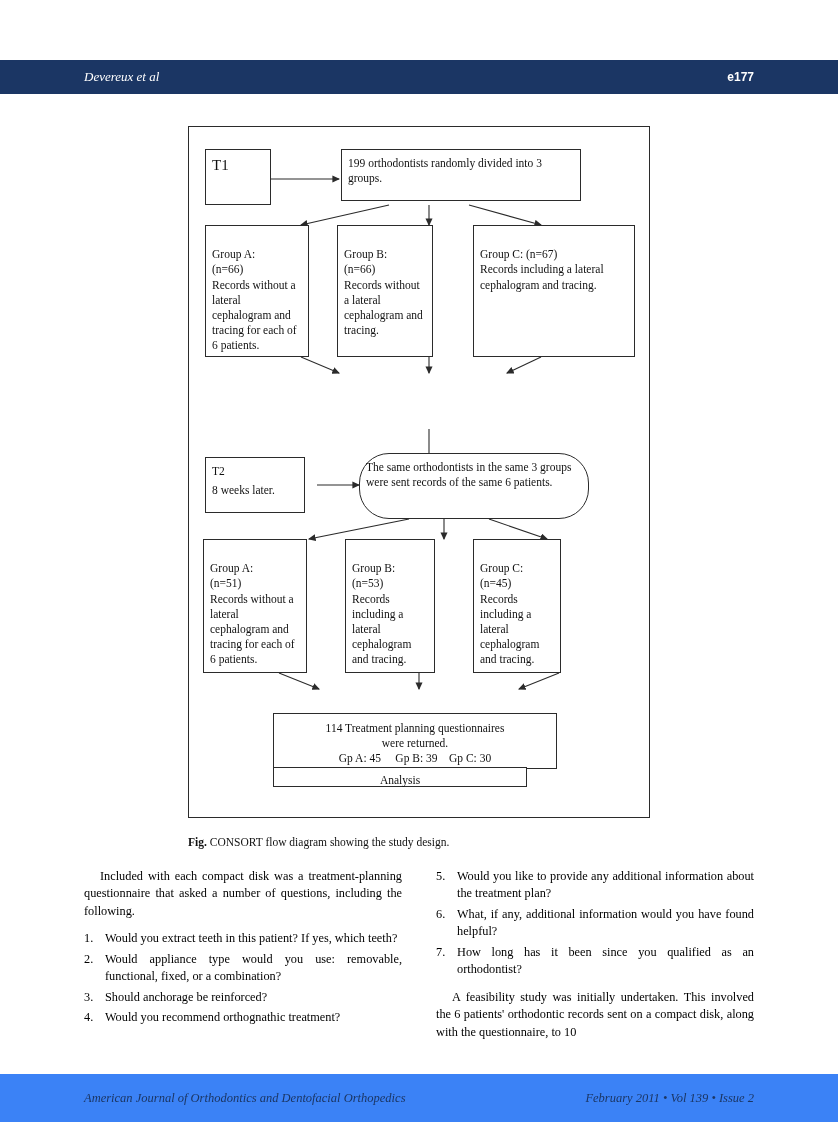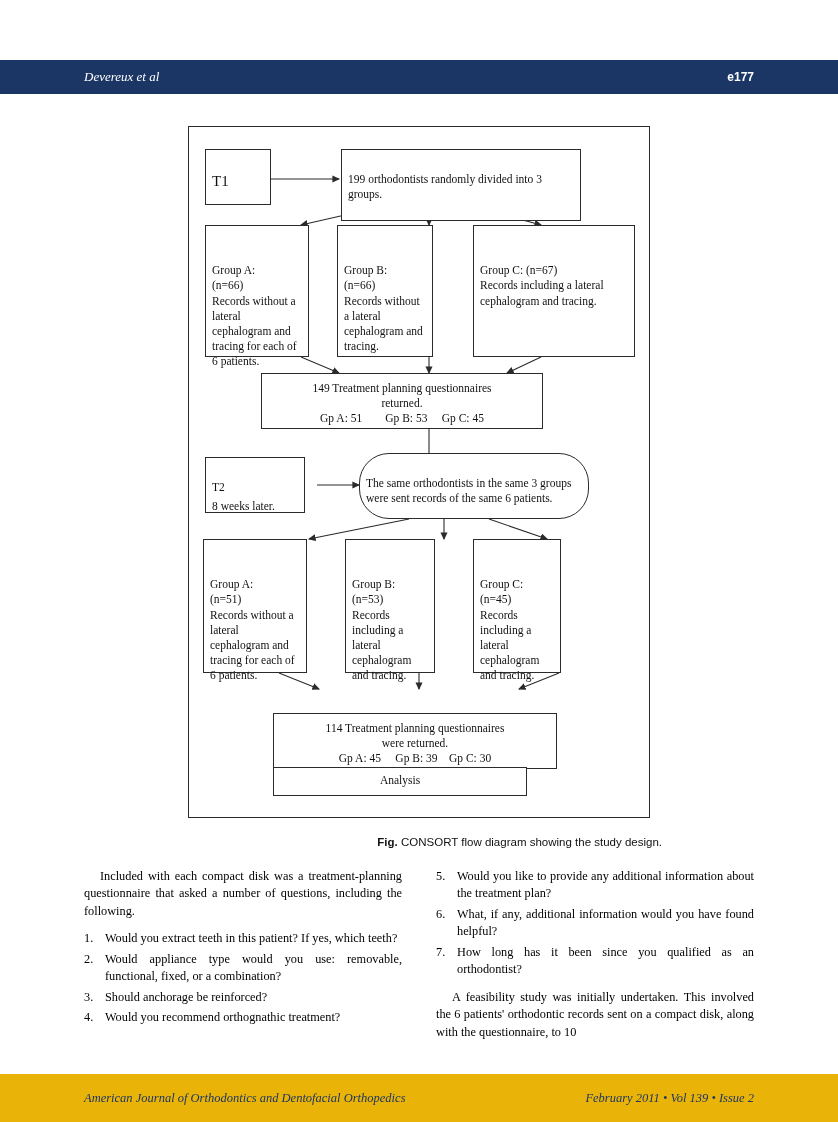--- a/index.html
+++ b/index.html
@@ -60,21 +60,21 @@
     height: 100%;
   }
   .box {
     position: absolute;
     border: 1px solid #2b2b2b;
     box-sizing: border-box;
     background: #ffffff;
     font-family: "Liberation Serif", serif;
     font-size: 11.5px;
     line-height: 1.32;
-    padding: 22px 6px;
+    padding: 6px 6px;
     color: #111;
   }
   .box.center {
     text-align: center;
   }
   .box.big {
     font-size: 15px;
   }
   svg.arrows {
     position: absolute;
@@ -82,25 +82,25 @@
     top: 0;
     width: 100%;
     height: 100%;
     pointer-events: none;
   }
   .nowrap { white-space: pre; }
 
   
   .fig-caption {
     position: absolute;
-    left: 200px;
+    left: 188px;
     top: 836px;
     width: 462px;
-    text-align: right;
-    font-family: Liberation Sans, sans-serif;
+    text-align: left;
+    font-family: Liberation Serif, serif;
     font-size: 11.5px;
     color: #111;
   }
   .fig-caption b { font-weight: bold; }
 
   
   .body-cols {
     position: absolute;
     left: 84px;
     top: 868px;
@@ -133,21 +133,21 @@
   .qnum { width: 15px; flex: 0 0 15px; }
   .qtxt { flex: 1 1 auto; }
 
   
   .footer-bar {
     position: absolute;
     left: 0;
     top: 1074px;
     width: 838px;
     height: 48px;
-    background: #eab308;
+    background: #3b82f6;
     display: flex;
     align-items: center;
     justify-content: space-between;
     box-sizing: border-box;
     padding: 0 84px;
   }
   .footer-left, .footer-right {
     color: #1b3664;
     font-style: italic;
     font-size: 12.5px;
@@ -194,46 +194,41 @@
       <line x1="230" y1="546" x2="230" y2="562" stroke="#2b2b2b" stroke-width="1.1" marker-end="url(#ah)"></line>
       <line x1="370" y1="546" x2="330" y2="562" stroke="#2b2b2b" stroke-width="1.1" marker-end="url(#ah)"></line>
 
       <line x1="230" y1="618" x2="230" y2="640" stroke="#2b2b2b" stroke-width="1.1" marker-end="url(#ah)"></line>
     </svg>
 
     <div class="box big" style="left:16px; top:22px; width:66px; height:56px;">
       <span>T1</span>
     </div>
 
-    <div class="box" style="left:152px; top:22px; width:240px; height:72px;">
+    <div class="box" style="left:152px; top:22px; width:240px; height:52px;">
       <span>199 orthodontists randomly divided into 3 groups.</span>
     </div>
 
     <div class="box" style="left:16px; top:98px; width:104px; height:132px; white-space:pre-line;">
       <span>Group A:
 (n=66)
 Records without a lateral cephalogram and tracing for each of 6 patients.</span>
     </div>
 
     <div class="box" style="left:148px; top:98px; width:96px; height:132px; white-space:pre-line;">
       <span>Group B:
 (n=66)
 Records without a lateral cephalogram and tracing.</span>
     </div>
 
     <div class="box" style="left:284px; top:98px; width:162px; height:132px; white-space:pre-line;">
       <span>Group C:     (n=67)
 Records including a lateral cephalogram and tracing.</span>
     </div>
 
-    <div class="box center" style="left:72px; top:246px; width:282px; height:56px; padding-top:7px;">
-      <div>149 Treatment planning questionnaires</div>
-      <div>returned.</div>
-      <div class="nowrap">Gp A: 51        Gp B: 53     Gp C: 45</div>
-    </div>
 
     <div class="box" style="left:16px; top:330px; width:100px; height:56px;">
       <div class="big" style="margin-bottom:4px;">T2</div>
       <div>8 weeks later.</div>
     </div>
 
     <div class="box" style="left:170px; top:326px; width:230px; height:66px;border-radius:30px;">
       <span>The same orthodontists in the same 3 groups were sent records of the same 6 patients.</span>
     </div>
 

